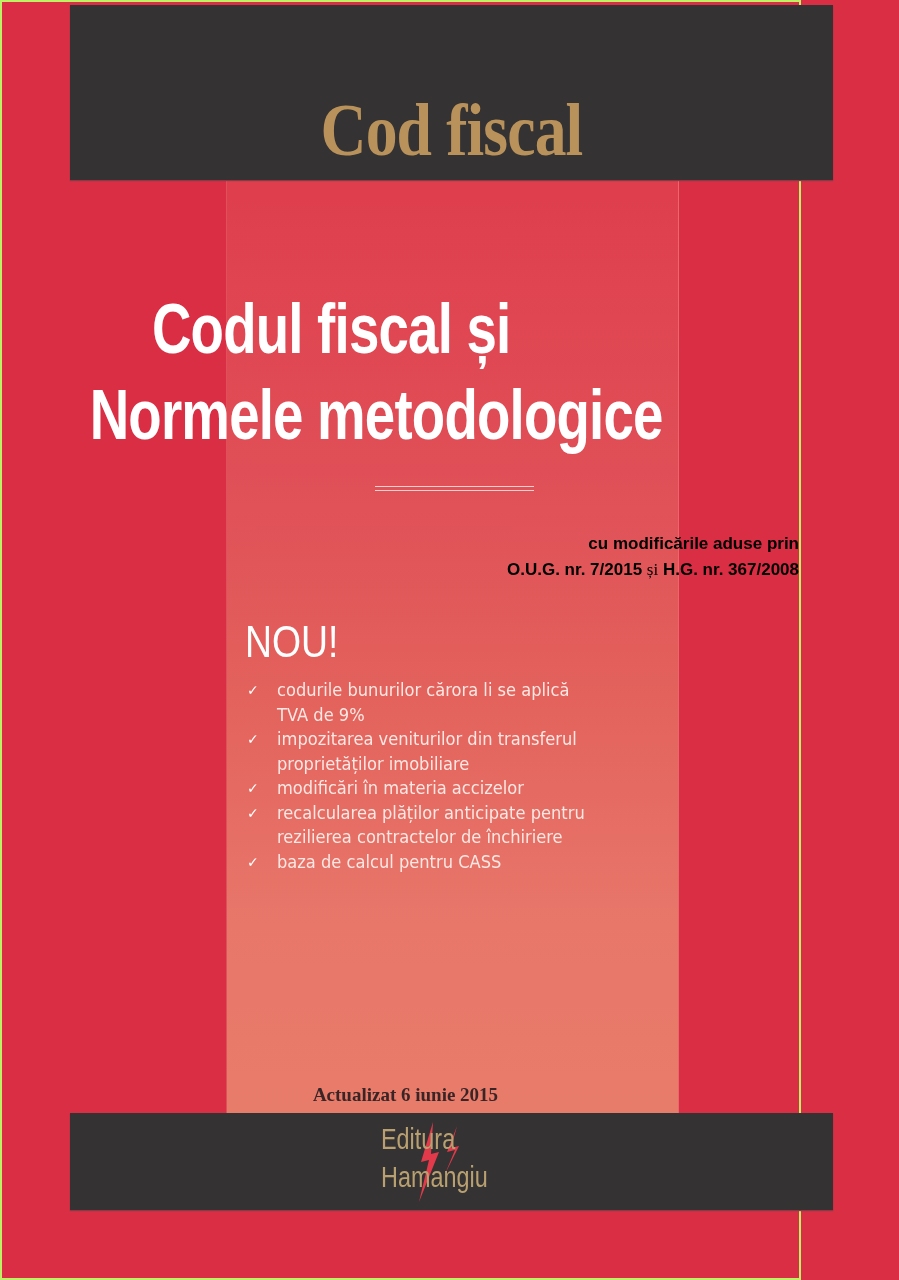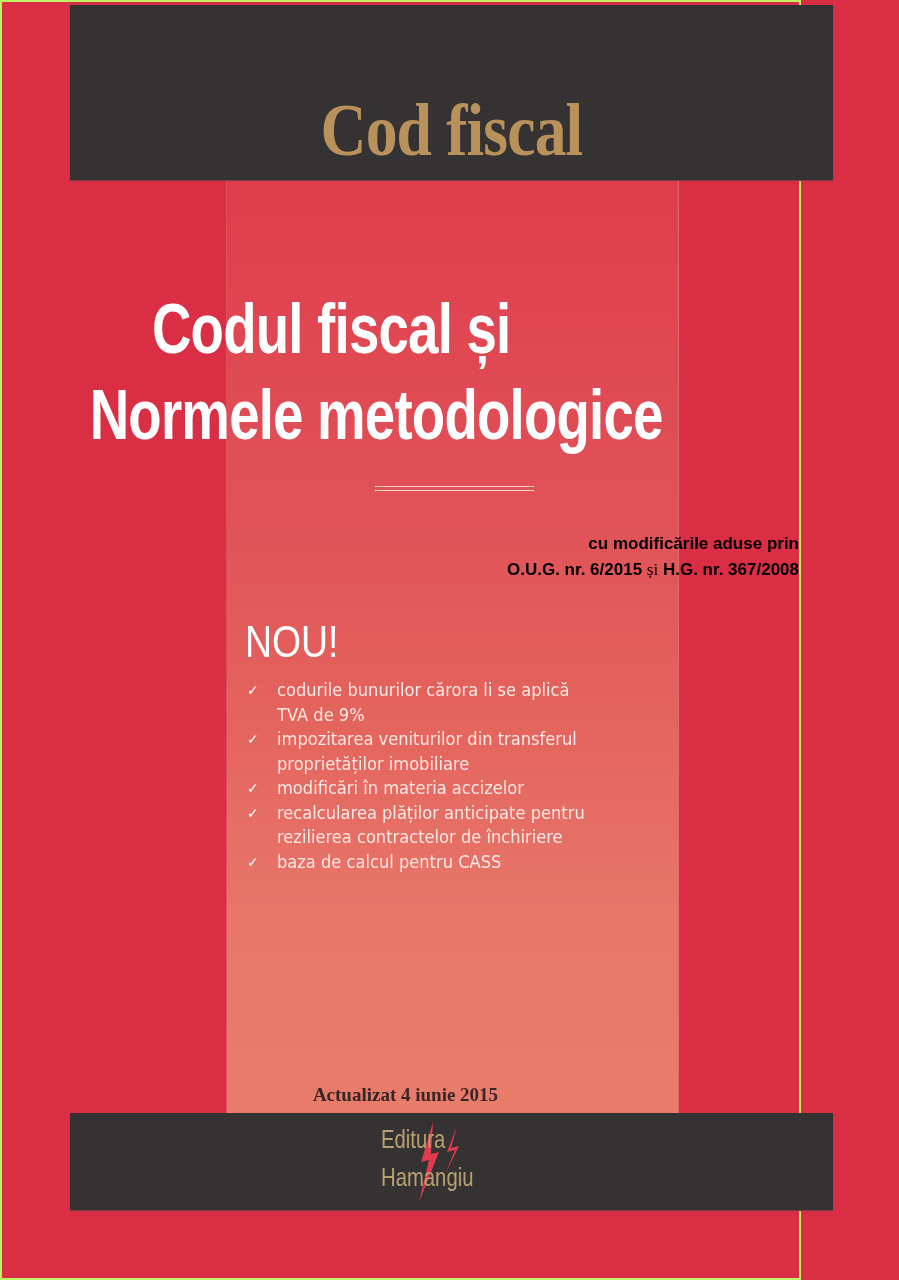--- a/index.html
+++ b/index.html
@@ -57,21 +57,21 @@
       position: absolute; left: 0; right: 0; top: 1082px; text-align: center;
       font-family: "Liberation Serif", serif; font-weight: bold; color: #3a2526; font-size: 19px;
       margin-left: 10px;
     }
     .bar-bottom {
       position: absolute; left: 68px; top: 1111px; width: 763px; height: 97px;
       background: #353233; box-shadow: 0 1px 1px #8a3a44;
     }
     .logo {
       position: absolute; left: 379px; top: 1118px; width: 150px; height: 84px;
-      font-family: "Liberation Sans", sans-serif; color: #b8a070; font-size: 26px; line-height: 38px;
+      font-family: "Liberation Sans", sans-serif; color: #b8a070; font-size: 30px; line-height: 38px;
     }
     .logo .w { display: block; transform: scaleX(0.78); transform-origin: left; position: relative; z-index: 2; }
     .logo svg { position: absolute; left: 18px; top: 2px; z-index: 1; }
   </style>
 </head>
 <body>
 
 <div class="cover">
   <div class="strip"></div>
 
@@ -81,21 +81,21 @@
 
   <div class="main-title">
     <div class="l1">Codul fiscal și</div>
     <div class="l2">Normele metodologice</div>
   </div>
 
   <div class="divider"></div>
 
   <div class="subtitle">
     <div class="l1">cu modificările aduse prin</div>
-    <div class="l2"><span>O.U.G. nr. 6/2015 </span><span class="light">și</span><span> H.G. nr. 367/2008</span></div>
+    <div class="l2"><span>O.U.G. nr. 7/2015 </span><span class="light">și</span><span> H.G. nr. 367/2008</span></div>
   </div>
 
   <div class="nou">NOU!</div>
 
   <ul class="list">
     <li>
       <span class="check">✓</span>
       <span class="txt">codurile bunurilor cărora li se aplică</span>
       <span class="txt">TVA de 9%</span>
     </li>
@@ -112,21 +112,21 @@
       <span class="check">✓</span>
       <span class="txt">recalcularea plăților anticipate pentru</span>
       <span class="txt">rezilierea contractelor de închiriere</span>
     </li>
     <li>
       <span class="check">✓</span>
       <span class="txt">baza de calcul pentru CASS</span>
     </li>
   </ul>
 
-  <div class="updated">Actualizat 4 iunie 2015</div>
+  <div class="updated">Actualizat 6 iunie 2015</div>
 
   <div class="bar-bottom"></div>
 
   <div class="logo">
     <svg width="70" height="80" viewBox="0 0 70 80">
       <path d="M34 0 L22 40 L30 38 L20 80 L28 60 L40 30 L32 32 Z" fill="#e23a4a"></path>
       <path d="M58 4 L48 30 L56 28 L46 52 L60 24 L52 26 Z" fill="#e23a4a"></path>
     </svg>
     <span class="w">Editura</span>
     <span class="w">Hamangiu</span>

